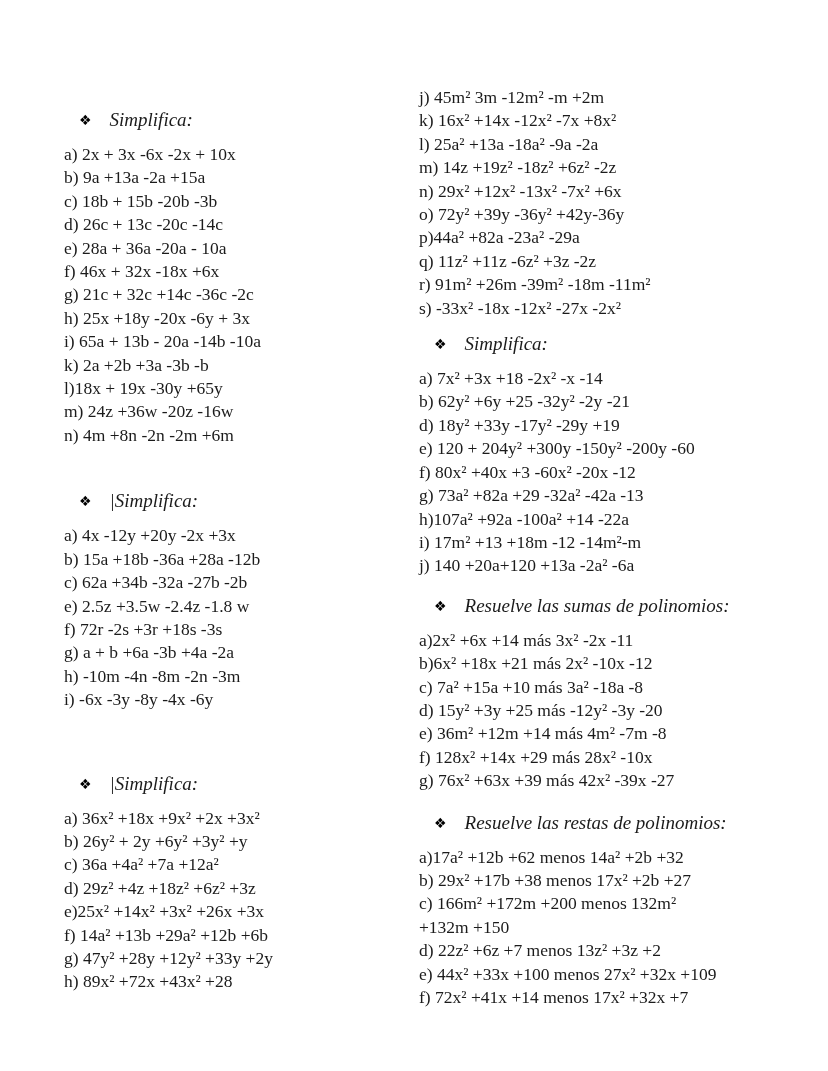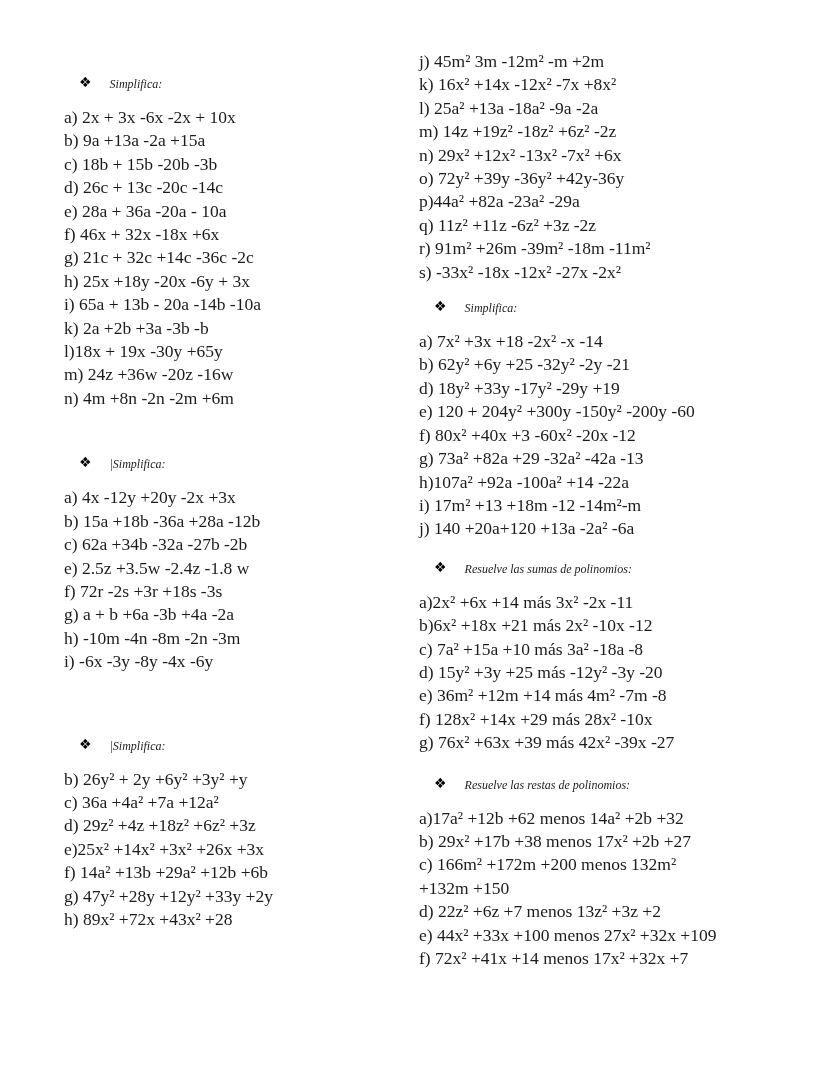--- a/index.html
+++ b/index.html
@@ -10,21 +10,21 @@
     overflow: hidden;
     font-family: "Liberation Serif", serif;
   }
   .page {
     position: relative;
     width: 828px;
     height: 1071px;
     background: #ffffff;
     color: #1b1b1b;
   }
-  .column { position: absolute; }
+  .column { position: absolute; margin-top: 36px; }
   .column-left  { left: 64px;  top: 72px; width: 350px; }
   .column-right { left: 419px; top: 50px; width: 406px; }
 
   .exercise-section { display: block; }
 
   
   .column-left  section:nth-of-type(2) { margin-top: 42px; }
   .column-left  section:nth-of-type(3) { margin-top: 60px; }
   .column-right section:nth-of-type(2) { margin-top: 12px; }
   .column-right section:nth-of-type(3) { margin-top: 16px; }
@@ -40,21 +40,21 @@
   .bullet {
     font-family: "DejaVu Sans", sans-serif;
     font-size: 14px;
     color: #000000;
     margin-right: 18px;
     position: relative;
     top: -1px;
   }
   .section-title {
     font-style: italic;
-    font-size: 12px;
+    font-size: 19px;
     color: #1b1b1b;
   }
   .exercise-line {
     font-size: 17.5px;
     line-height: 23.4px;
     color: #1b1b1b;
     white-space: nowrap;
   }
 </style>
 </head>
@@ -93,20 +93,21 @@
         <div class="exercise-line">f) 72r -2s +3r +18s -3s</div>
         <div class="exercise-line">g) a + b +6a -3b +4a -2a</div>
         <div class="exercise-line">h) -10m -4n -8m -2n -3m</div>
         <div class="exercise-line">i) -6x -3y -8y -4x -6y</div>
       </section>
       <section class="exercise-section">
         <div class="section-header">
           <span class="bullet">❖</span>
           <span class="section-title">|Simplifica:</span>
         </div>
+        <div class="exercise-line">a) 36x² +18x +9x² +2x +3x²</div>
         <div class="exercise-line">b) 26y² + 2y +6y² +3y² +y</div>
         <div class="exercise-line">c) 36a +4a² +7a +12a²</div>
         <div class="exercise-line">d) 29z² +4z +18z² +6z² +3z</div>
         <div class="exercise-line">e)25x² +14x² +3x² +26x +3x</div>
         <div class="exercise-line">f) 14a² +13b +29a² +12b +6b</div>
         <div class="exercise-line">g) 47y² +28y +12y² +33y +2y</div>
         <div class="exercise-line">h) 89x² +72x +43x² +28</div>
       </section>
     </div>
   <div class="column column-right">

